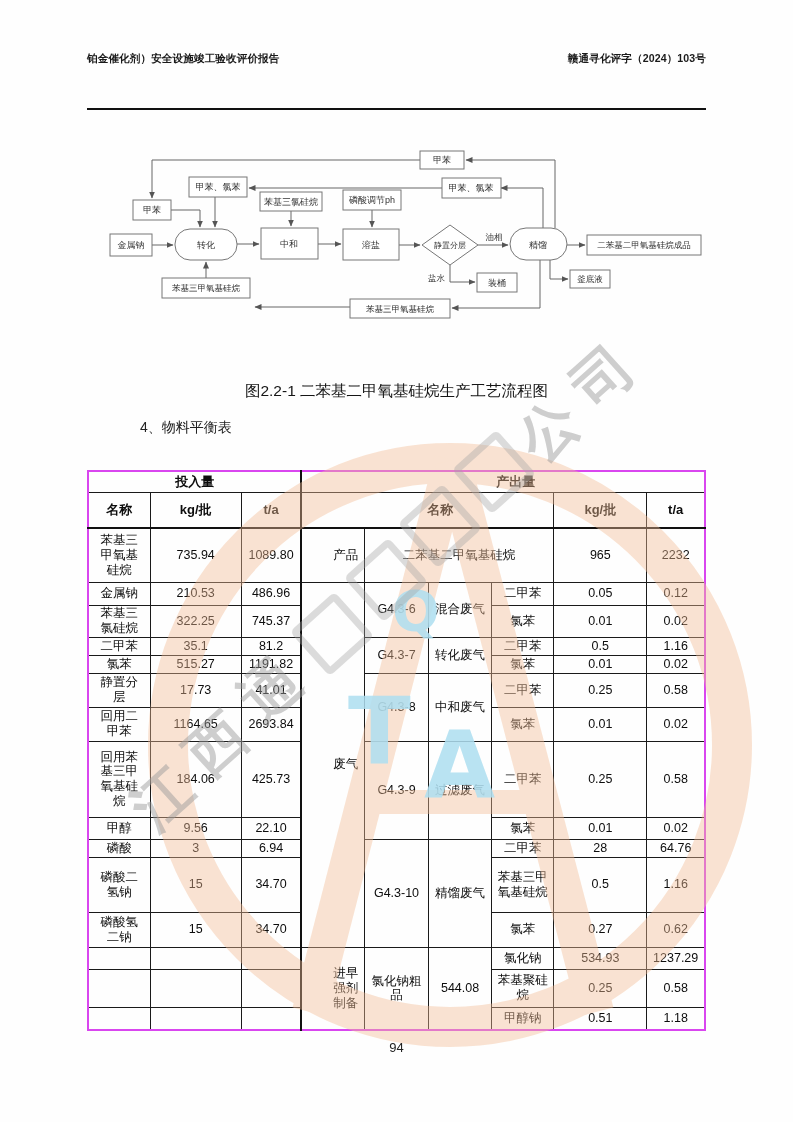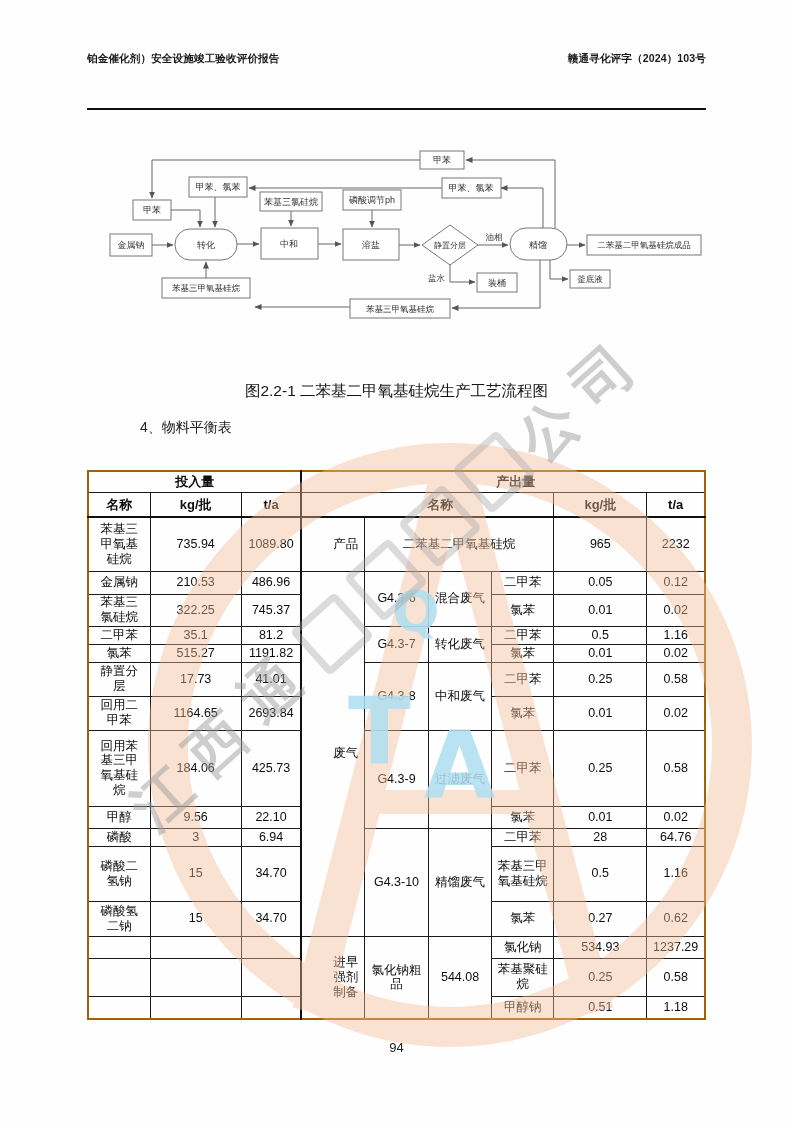--- a/index.html
+++ b/index.html
@@ -21,21 +21,21 @@
   #flow text{font-size:9px;fill:#333;}
   #flow .nd{fill:#fff;stroke:#777;stroke-width:1;}
   #flow .ln{fill:none;stroke:#666;stroke-width:1;}
   
   #tbl{left:87px;top:470px;border-collapse:collapse;table-layout:fixed;width:619px;
        font-size:12.5px;color:#0d0d0d;}
   #tbl td{border:1px solid #1a1a1a;text-align:center;vertical-align:middle;
           padding:0 3px;line-height:1.18;word-break:break-all;}
   #tbl td.hd{font-weight:bold;font-size:13px;}
   #tbl td.nm{padding:0 8px;}
-  #tbl{border:2px solid #a16207;}
+  #tbl{border:2px solid #d946ef;}
   #tbl tr.h2 td{border-bottom:2px solid #111;}
   #tbl td.sep{border-left:2px solid #111;padding-left:28px;}
   
   #pgnum{left:0;top:1040px;width:793px;text-align:center;font-size:13px;color:#222;}
   
   #wm{left:0;top:0;width:793px;height:1122px;pointer-events:none;}
   .wm-gray{position:absolute;font-size:58px;font-weight:bold;color:#9b9b9b;opacity:.48;
            transform:rotate(-42deg);}
   .wm-blob{position:absolute;width:46px;height:46px;border:7px solid #a3a3a3;opacity:.38;
            transform:rotate(-42deg);border-radius:6px;}
@@ -136,21 +136,21 @@
         <col style="width:63px">
       <col style="width:62px">
         <col style="width:93px">
         <col style="width:58px">
     </colgroup>
     <tbody>
         <tr style="height:21px">
       <td colspan="3" class="hd">投入量</td>
       <td colspan="6" class="hd sep">产出量</td>
     </tr>
-    <tr class="h2" style="height:25px">
+    <tr class="h2" style="height:36px">
       <td class="hd">名称</td>
       <td class="hd">kg/批</td>
       <td class="hd">t/a</td>
       <td colspan="4" class="hd sep">名称</td>
       <td class="hd">kg/批</td>
       <td class="hd">t/a</td>
     </tr>
     <tr style="height:54px">
       <td class="nm">苯基三甲氧基硅烷</td>
       <td>735.94</td>

